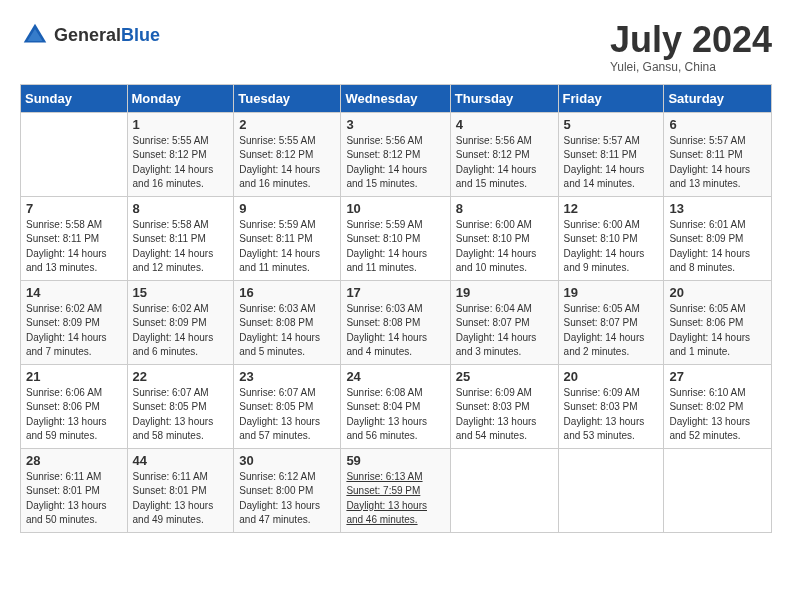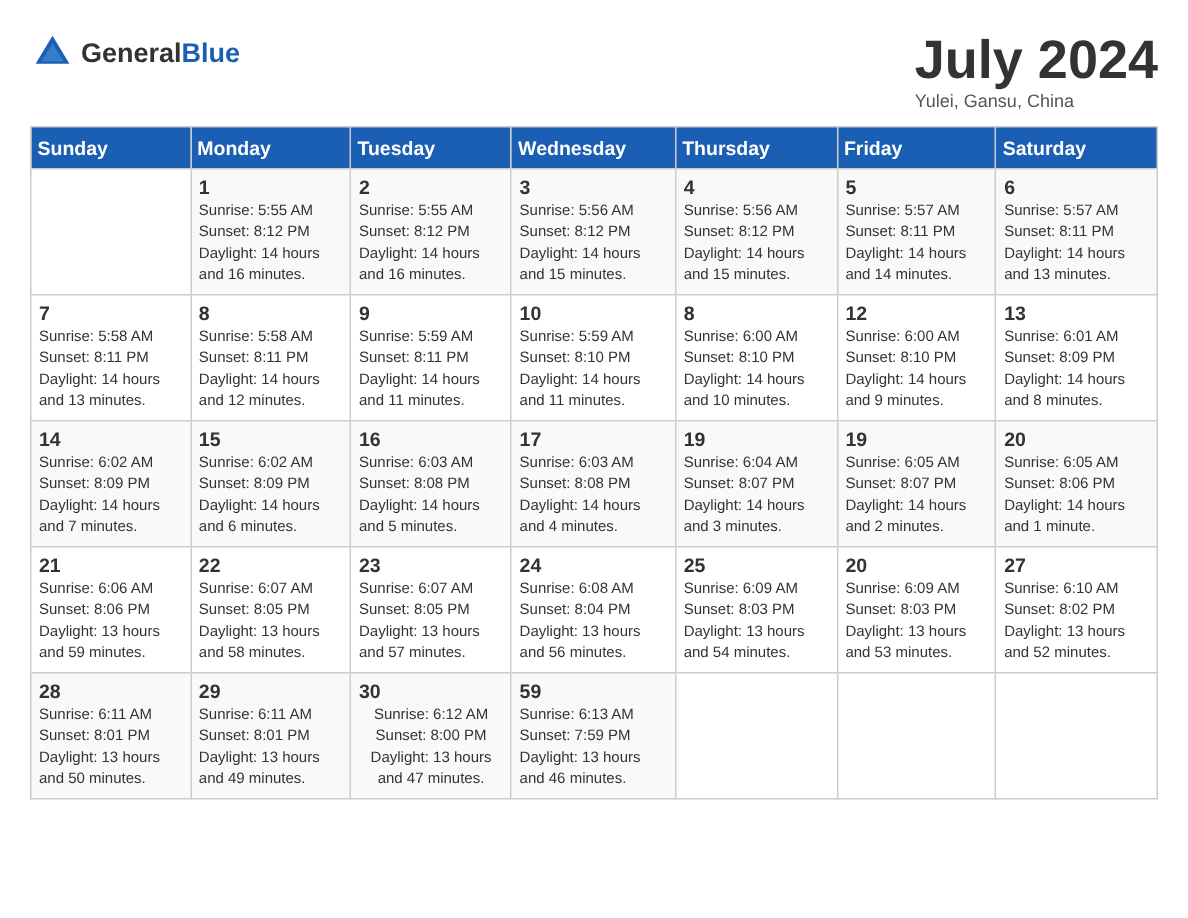--- a/index.html
+++ b/index.html
@@ -324,36 +324,36 @@
       </tr>
       <tr>
         <td>
           <span class="day-num">28</span>
           <div class="day-info" style="white-space: pre-line;">Sunrise: 6:11 AM
 Sunset: 8:01 PM
 Daylight: 13 hours
 and 50 minutes.</div>
         </td>
         <td>
-          <span class="day-num">29</span>
+          <span class="day-num">44</span>
           <div class="day-info" style="white-space: pre-line;">Sunrise: 6:11 AM
 Sunset: 8:01 PM
 Daylight: 13 hours
 and 49 minutes.</div>
         </td>
         <td>
           <span class="day-num">30</span>
-          <div class="day-info" style="white-space: pre-line; text-align: center;">Sunrise: 6:12 AM
+          <div class="day-info" style="white-space: pre-line;">Sunrise: 6:12 AM
 Sunset: 8:00 PM
 Daylight: 13 hours
 and 47 minutes.</div>
         </td>
         <td>
           <span class="day-num">59</span>
-          <div class="day-info" style="white-space: pre-line;">Sunrise: 6:13 AM
+          <div class="day-info" style="white-space: pre-line; text-decoration: underline;">Sunrise: 6:13 AM
 Sunset: 7:59 PM
 Daylight: 13 hours
 and 46 minutes.</div>
         </td>
         <td class="empty"></td>
         <td class="empty"></td>
         <td class="empty"></td>
       </tr>
     </tbody>
 </table>

